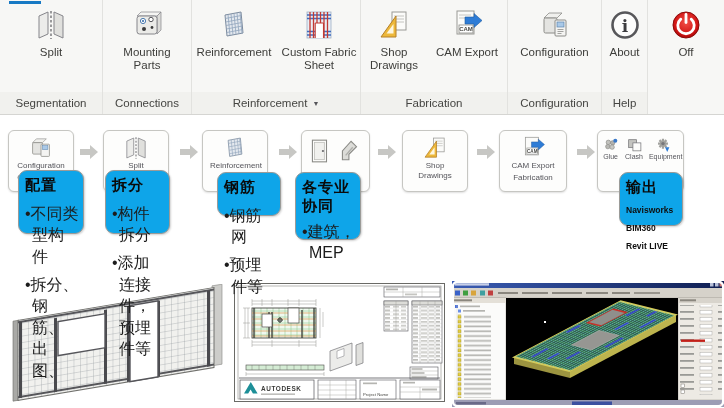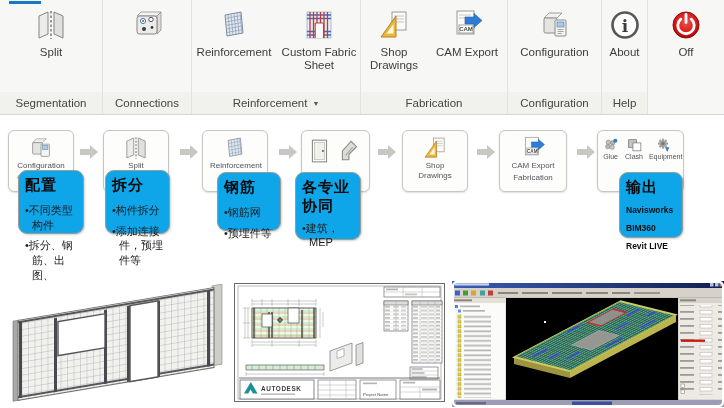--- a/index.html
+++ b/index.html
@@ -27,21 +27,21 @@
   .clab{font-size:8px;color:#54545a;line-height:1.2;text-align:center;max-width:50px}
   .csub{font-size:8px;color:#54545a;line-height:1.2;text-align:center;margin-top:2px}
   .crow{display:flex;gap:7px;align-items:center;margin-top:3px}
   .trio{display:flex;gap:6px;align-items:flex-start;margin-top:2px}
   .tri{display:flex;flex-direction:column;align-items:center}
   .tri .clab{font-size:7px;max-width:30px}
   .arrow{position:absolute;top:145px;z-index:0}
   .wbox{position:absolute;background:#0ea5e9;border:1.4px solid #9b9b98;border-radius:9px;
         box-shadow:1px 1px 2px rgba(0,0,0,.18);padding:5px 4px 0 6px;box-sizing:border-box;z-index:2}
   .wtitle{font-size:15px;color:#0a0a0a;font-weight:600;letter-spacing:1px;line-height:1.25;margin-bottom:8px}
-  .bline{font-size:11px;color:#1c1c1c;line-height:1.35;margin-bottom:6px;padding-left:7px;text-indent:-7px}
+  .bline{font-size:16px;color:#1c1c1c;line-height:1.35;margin-bottom:6px;padding-left:7px;text-indent:-7px}
   .plainline{font-size:10.5px;color:#1c1c1c;line-height:1.4;margin-bottom:8px}
   .camtitle{font-size:12px;font-weight:700;letter-spacing:0;margin-bottom:6px;color:#0a0a0a}
   .camline{font-size:8px;font-weight:700;color:#1c1c1c;margin-bottom:5px;line-height:1.4}
   .sq{text-decoration:underline wavy #e02b20 1px;text-underline-offset:2px}
   .boldline{font-size:8.5px;font-weight:700;color:#0f0f0f;margin-bottom:8px;line-height:1.2}
 
   
   .gimg{position:absolute}
 </style>
 </head>
@@ -72,20 +72,21 @@
           <svg width="34" height="36" viewBox="0 0 34 34">
             <polygon points="7,8 11,4 31,4 27,8" fill="#f5f5f3" stroke="#85858a" stroke-width="0.7"></polygon>
             <polygon points="27,26 31,22 31,4 27,8" fill="#dcdcd9" stroke="#85858a" stroke-width="0.7"></polygon>
             <rect x="7" y="8" width="20" height="18" rx="2.5" fill="#ebebe8" stroke="#85858a"></rect>
             <circle cx="13" cy="13" r="2.6" fill="#fff" stroke="#4a7ab0"></circle>
             <circle cx="13" cy="13" r="1" fill="#2e66a4"></circle>
             <circle cx="21" cy="11.5" r="2.2" fill="#fff" stroke="#55555a"></circle>
             <circle cx="14" cy="21" r="2" fill="#3c3c3c"></circle>
             <circle cx="22" cy="19.5" r="1.4" fill="#3c3c3c"></circle>
           </svg>
+          <div class="blab">Mounting Parts</div>
         </div>
       </div>
       <div class="plab">Connections</div>
     </div>
 
     <div class="panel" style="width:169px">
       <div class="btnrow">
         <div class="rbtn" style="width:84px">
           <svg width="34" height="36" viewBox="0 0 34 34">
             <polygon points="8,7 24,4 26,25 10,28" fill="#e3e8ee" stroke="#7c8b9e"></polygon>
@@ -305,34 +306,34 @@
     <div class="bline">•不同类型构件</div>
     <div class="bline">•拆分、钢筋、出图、</div>
   </div>
 
   <div class="wbox" style="left:105px;top:170px;width:65px;height:64px">
     <div class="wtitle">拆分</div>
     <div class="bline">•构件拆分</div>
     <div class="bline">•添加连接件，预埋件等</div>
   </div>
 
-  <div class="wbox" style="left:217px;top:172px;width:64px;height:59px">
+  <div class="wbox" style="left:217px;top:172px;width:64px;height:44px">
     <div class="wtitle">钢筋</div>
     <div class="bline">•钢筋网</div>
     <div class="bline">•预埋件等</div>
   </div>
 
   <div class="wbox" style="left:295px;top:172px;width:66px;height:68px">
     <div class="wtitle" style="margin-bottom:5px">各专业协同</div>
     <div class="bline">•建筑，MEP</div>
   </div>
 
 
 
-  <div class="wbox" style="left:619px;top:172px;width:64px;height:66px">
+  <div class="wbox" style="left:619px;top:172px;width:64px;height:54px">
     <div class="wtitle">输出</div>
     <div class="boldline">Navisworks</div>
     <div class="boldline">BIM360</div>
     <div class="boldline">Revit LIVE</div>
   </div>
 
   <svg class="gimg" style="left:2px;top:284px" width="230" height="122" viewBox="0 0 230 122">
     <defs>
       <pattern id="mesh" width="6.5" height="6.5" patternUnits="userSpaceOnUse">
         <path d="M6.5 0H0V6.5" fill="none" stroke="#8f959b" stroke-width="0.6"></path>

